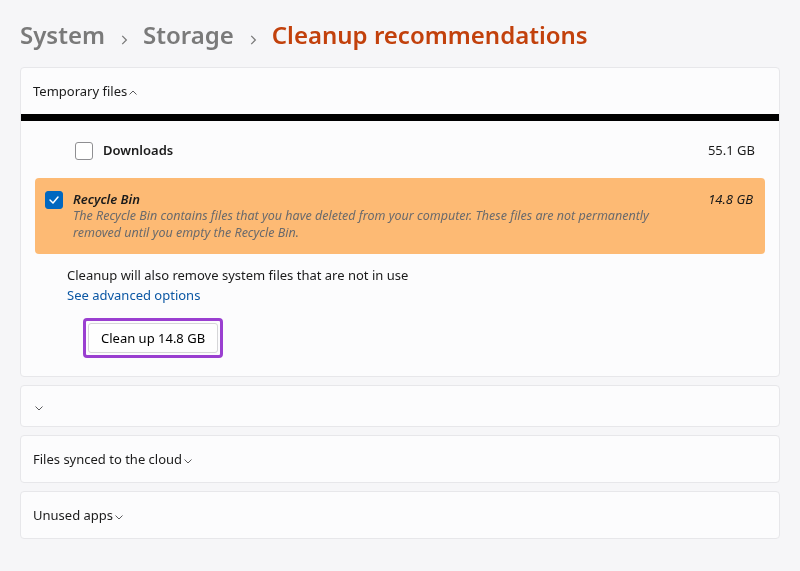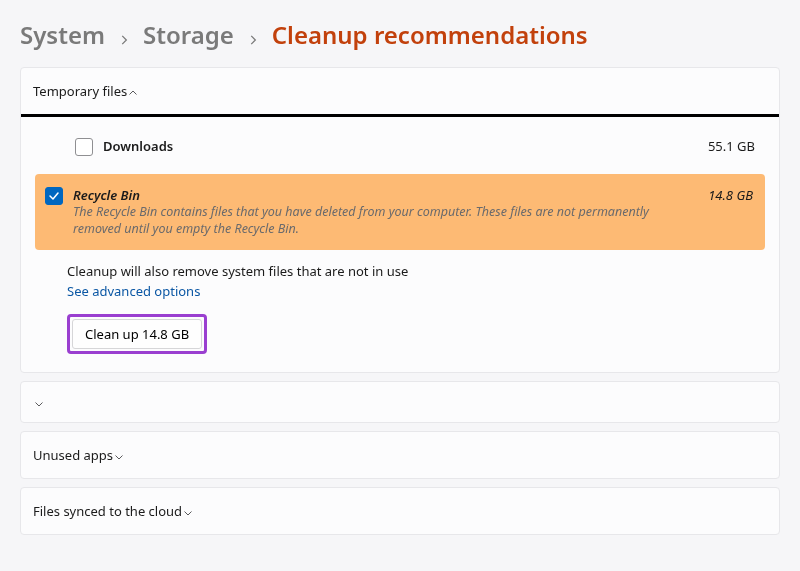--- a/index.html
+++ b/index.html
@@ -49,21 +49,21 @@
     cursor: pointer;
   }
   .panel-header .title { font-size: 13px; color: #1b1b1b; }
   .chev {
     width: 12px; height: 12px;
     display: inline-block;
   }
   .chev svg { width: 12px; height: 12px; }
   .panel-body {
     padding: 12px 14px 18px 14px;
-    border-top: 3px solid #000000;
+    border-top: 7px solid #000000;
   }
 
   
   .file-row {
     display: flex;
     align-items: flex-start;
     gap: 10px;
     padding: 8px 10px 8px 8px;
     border-radius: 4px;
   }
@@ -97,20 +97,21 @@
 
   .note { margin: 12px 0 2px 32px; font-size: 13px; color: #1b1b1b; }
   .link { color: #0b57a4; font-size: 13px; margin-left: 32px; cursor: pointer; display: inline-block; }
 
   .action-wrap { margin: 14px 0 0 32px; }
   .action-hl {
     display: inline-block;
     padding: 2px;
     border: 3px solid #9a3fd0;
     border-radius: 4px;
+    margin-left: 16px;
   }
   .btn {
     background: #fefefe;
     border: 1px solid #d6d6d8;
     border-radius: 3px;
     padding: 5px 12px;
     font-size: 13px;
     font-family: inherit;
     cursor: pointer;
   }
@@ -190,33 +191,33 @@
       <span class="chev">
         <svg viewBox="0 0 24 24" fill="none" stroke="#5a5a5c" stroke-width="2">
             <polyline points="5 9 12 16 19 9"></polyline>
           </svg>
       </span>
     </div>
   </div>
 
   <div class="panel">
     <div class="panel-header">
+      <span class="title">Files synced to the cloud</span>
+      <span class="chev">
+        <svg viewBox="0 0 24 24" fill="none" stroke="#5a5a5c" stroke-width="2">
+            <polyline points="5 9 12 16 19 9"></polyline>
+          </svg>
+      </span>
+    </div>
+  </div>
+
+  <div class="panel">
+    <div class="panel-header">
       <span class="title">Unused apps</span>
       <span class="chev">
         <svg viewBox="0 0 24 24" fill="none" stroke="#5a5a5c" stroke-width="2">
             <polyline points="5 9 12 16 19 9"></polyline>
           </svg>
       </span>
     </div>
   </div>
 
-  <div class="panel">
-    <div class="panel-header">
-      <span class="title">Files synced to the cloud</span>
-      <span class="chev">
-        <svg viewBox="0 0 24 24" fill="none" stroke="#5a5a5c" stroke-width="2">
-            <polyline points="5 9 12 16 19 9"></polyline>
-          </svg>
-      </span>
-    </div>
-  </div>
-
 </div>
 
 </body></html>

